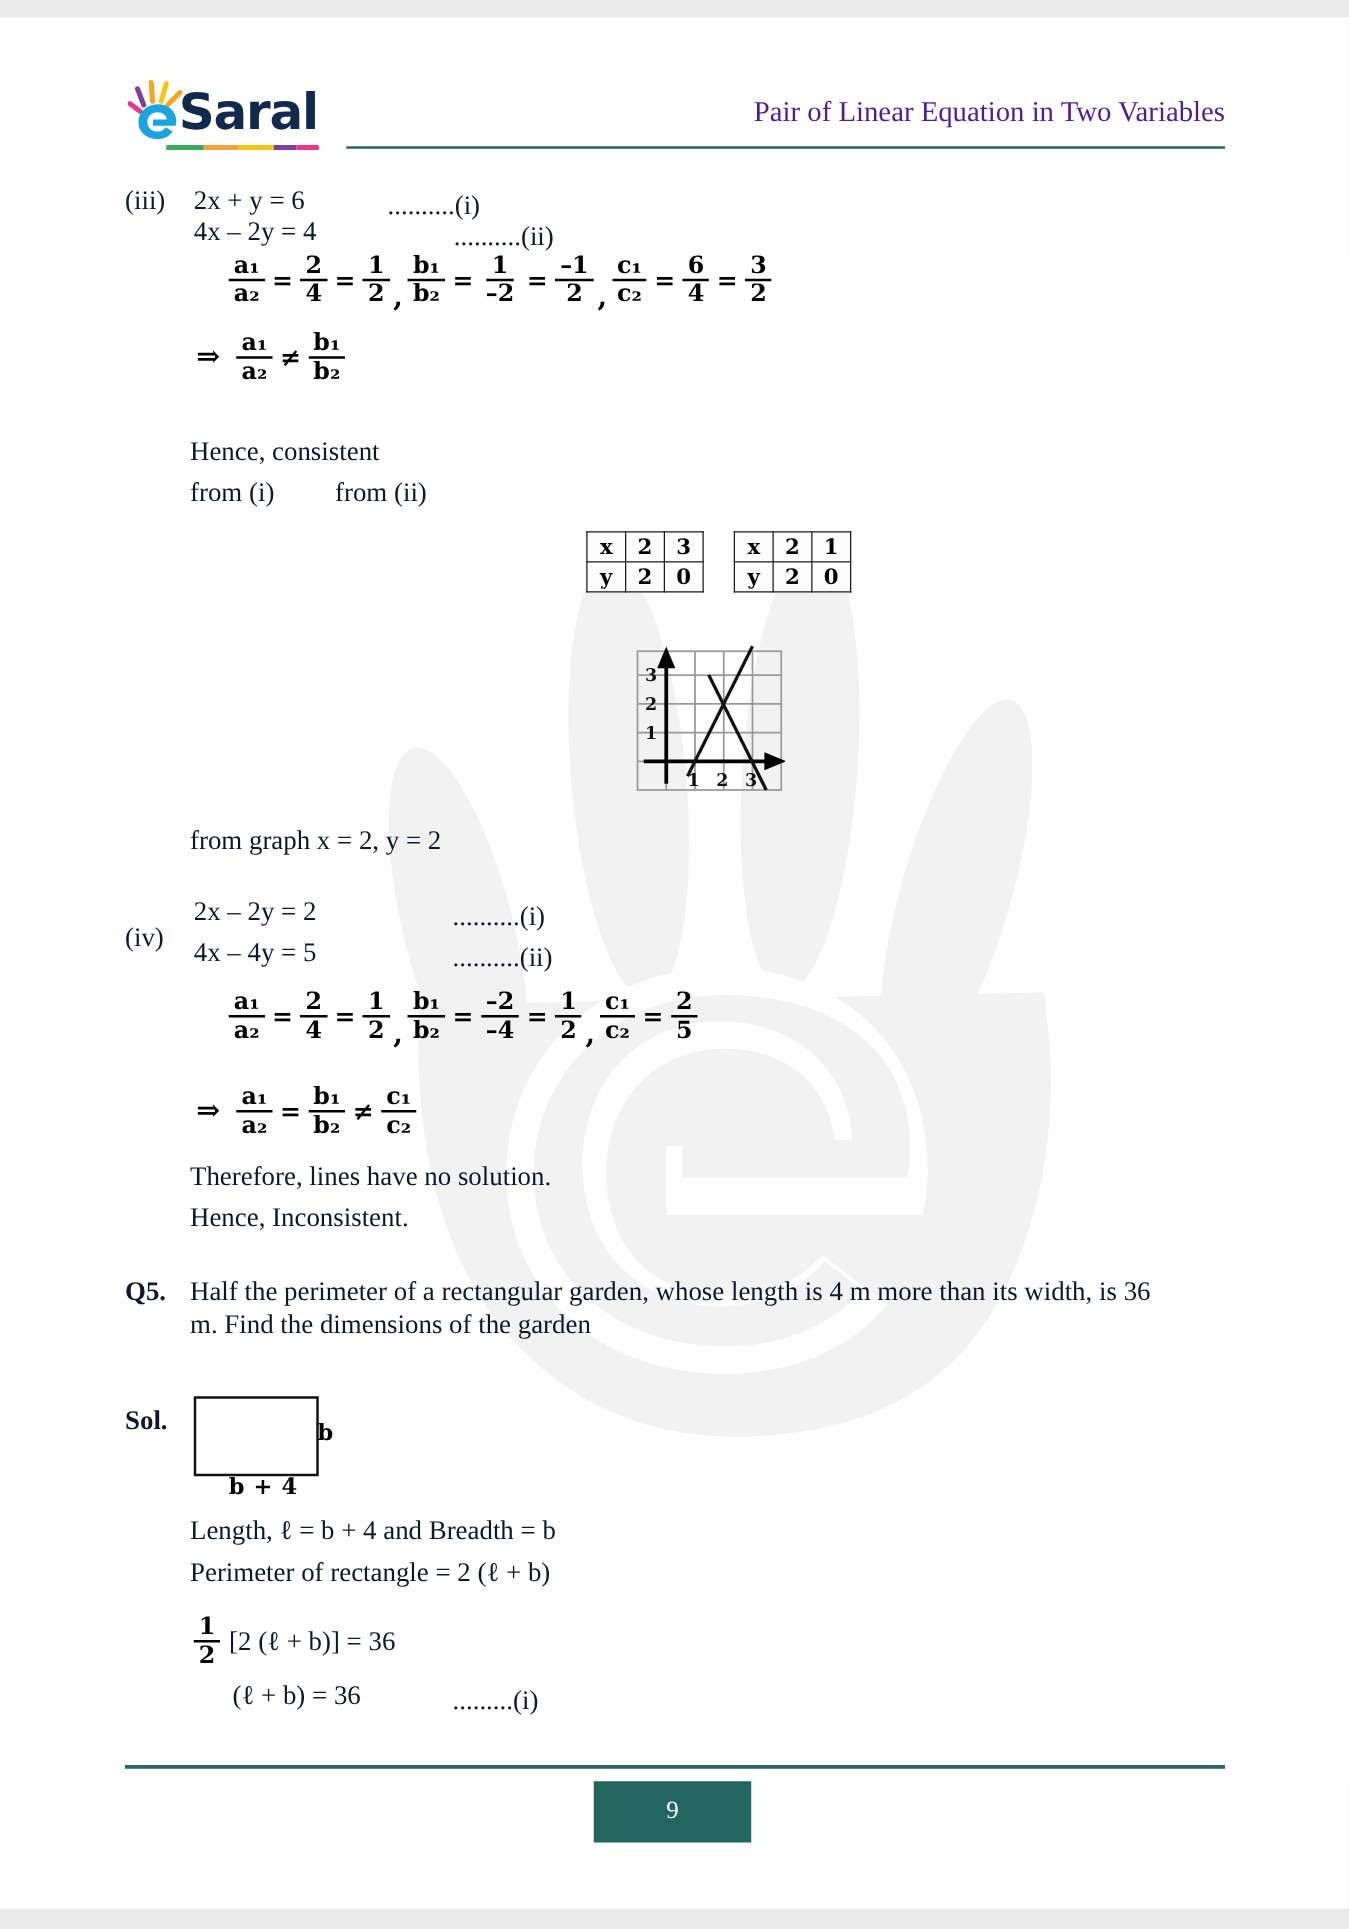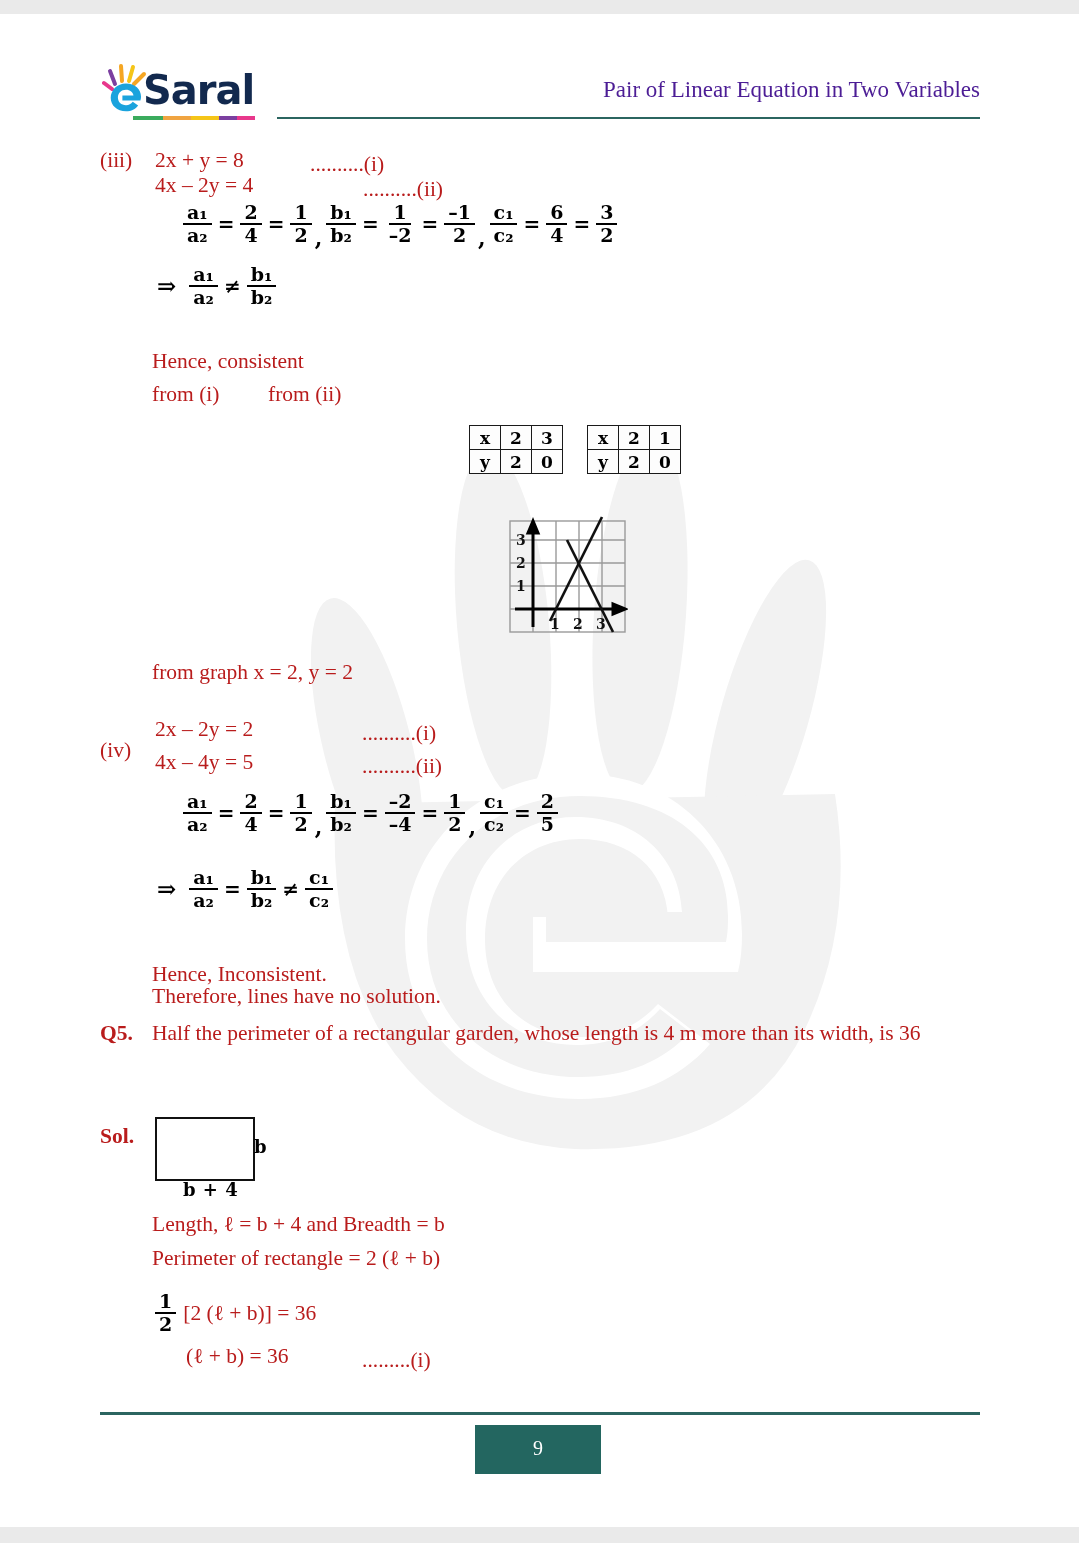--- a/index.html
+++ b/index.html
@@ -126,21 +126,21 @@
     font-size: 20px;
   }
 
   
   .content { position: absolute; left:0; top:0; width:1079px; height:1513px; z-index: 2; }
 
   .abs { position: absolute; }
   .txt {
     font-family: "Liberation Serif", serif;
     font-size: 21.5px;
-    color: #b91c1c;
+    color: #0f172a;
     white-space: nowrap;
   }
   .txt-bold { font-weight: bold; }
 
   
   .mathline {
     position: absolute;
     display: flex;
     align-items: center;
     font-family: "DejaVu Serif", serif;
@@ -276,21 +276,21 @@
         <div class="lu-seg" style="left:104px;width:18px; background:#e8388c;"></div>
       </div>
     </div>
     <div class="header-title">Pair of Linear Equation in Two Variables</div>
     <div class="header-rule"></div>
   </div>
 
   <div class="content">
 
     <div class="abs txt" style="left:100px; top:134px;">(iii)</div>
-    <div class="abs txt" style="left:155px; top:134px;">2x + y = 8</div>
+    <div class="abs txt" style="left:155px; top:134px;">2x + y = 6</div>
     <div class="abs txt" style="left:310px; top:138px;">..........(i)</div>
     <div class="abs txt" style="left:155px; top:159px;">4x – 2y = 4</div>
     <div class="abs txt" style="left:363px; top:163px;">..........(ii)</div>
 
     <div class="mathline" style="left:180px; top:188px;">
       <span class="frac">
           <span class="num">a₁</span>
           <span class="den">a₂</span>
         </span>
       <span class="op">=</span>
@@ -478,25 +478,26 @@
           <span class="num">b₁</span>
           <span class="den">b₂</span>
         </span>
       <span class="op">≠</span>
       <span class="frac">
           <span class="num">c₁</span>
           <span class="den">c₂</span>
         </span>
     </div>
 
-    <div class="abs txt" style="left:152px; top:970px;font-family:Liberation Serif, serif;">Therefore, lines have no solution.</div>
+    <div class="abs txt" style="left:152px; top:915px;font-family:Liberation Serif, serif;">Therefore, lines have no solution.</div>
     <div class="abs txt" style="left:152px; top:948px;">Hence, Inconsistent.</div>
 
     <div class="abs txt txt-bold" style="left:100px; top:1007px;">Q5.</div>
     <div class="abs txt" style="left:152px; top:1007px;">Half the perimeter of a rectangular garden, whose length is 4 m more than its width, is 36</div>
+    <div class="abs txt" style="left:152px; top:1033px;">m. Find the dimensions of the garden</div>
 
     <div class="abs txt txt-bold" style="left:100px; top:1110px;">Sol.</div>
     <div class="rect-fig"></div>
     <div class="rect-lbl-b">b</div>
     <div class="rect-lbl-b4">b + 4</div>
 
     <div class="abs txt" style="left:152px; top:1198px;">Length, ℓ = b + 4 and Breadth = b</div>
     <div class="abs txt" style="left:152px; top:1232px;">Perimeter of rectangle = 2 (ℓ + b)</div>
 
     <div class="mathline" style="left:152px; top:1277px;">

